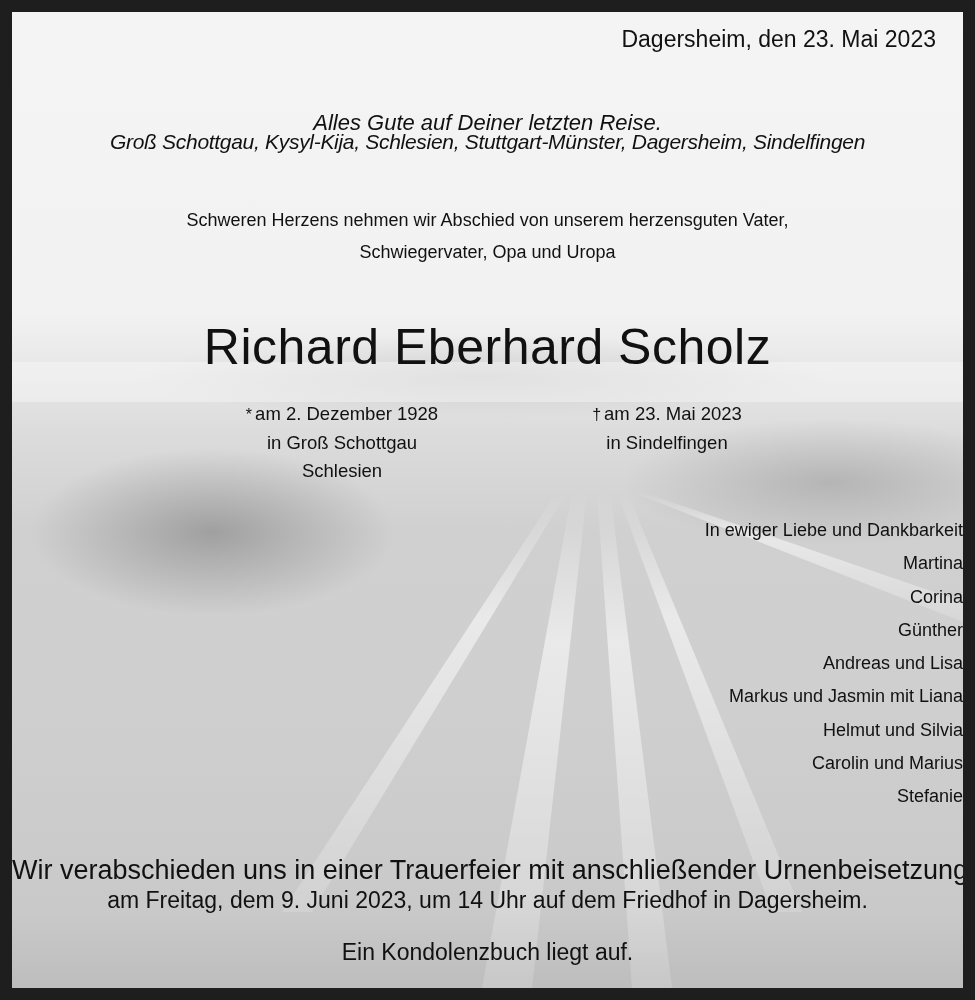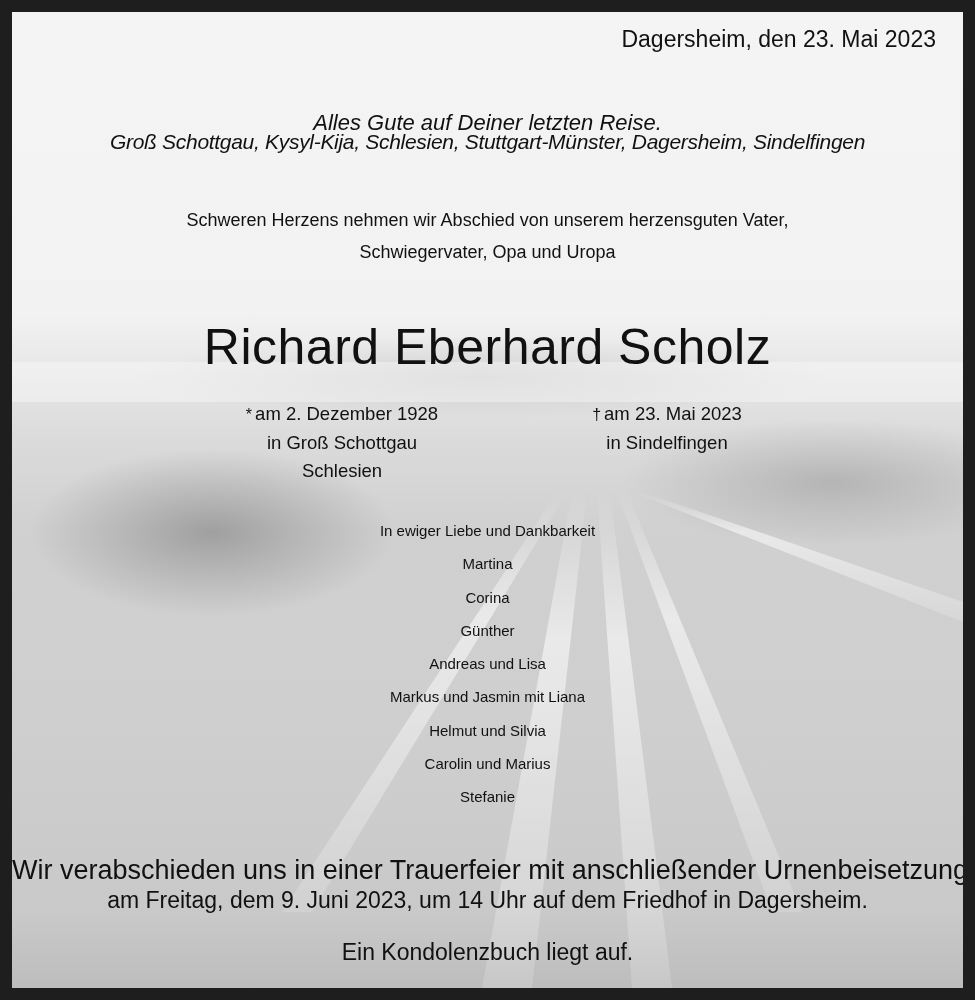--- a/index.html
+++ b/index.html
@@ -40,21 +40,21 @@
   .intro2 { top: 230px; font-size: 18px; }
   .name { top: 306px; font-size: 50px; letter-spacing: 0.5px; }
   .col {
     position: absolute; text-align: center; font-size: 18.5px; line-height: 28px;
   }
   .col.birth { left: 200px; width: 260px; top: 388px; }
   .col.death { left: 530px; width: 250px; top: 388px; }
   .sym { font-size: 16px; margin-right: 3px; }
   .mourners {
     position: absolute; left: 0; width: 951px; top: 502px;
-    text-align: center; font-size: 15px; line-height: 33.3px;
+    text-align: right; font-size: 18px; line-height: 33.3px;
   }
   .mourners div { white-space: nowrap; }
   .service1 { top: 843px; font-size: 27px; }
   .service2 { top: 875px; font-size: 23px; }
   .condolence { top: 927px; font-size: 23px; }
 </style>
 </head>
 <body>
 
 <div class="frame">

